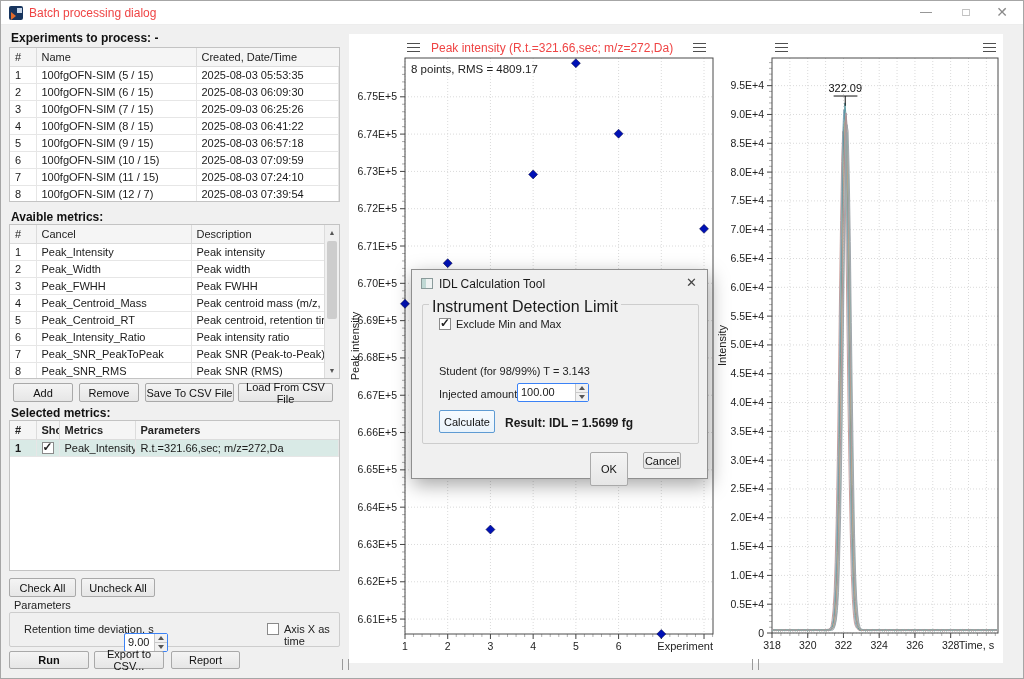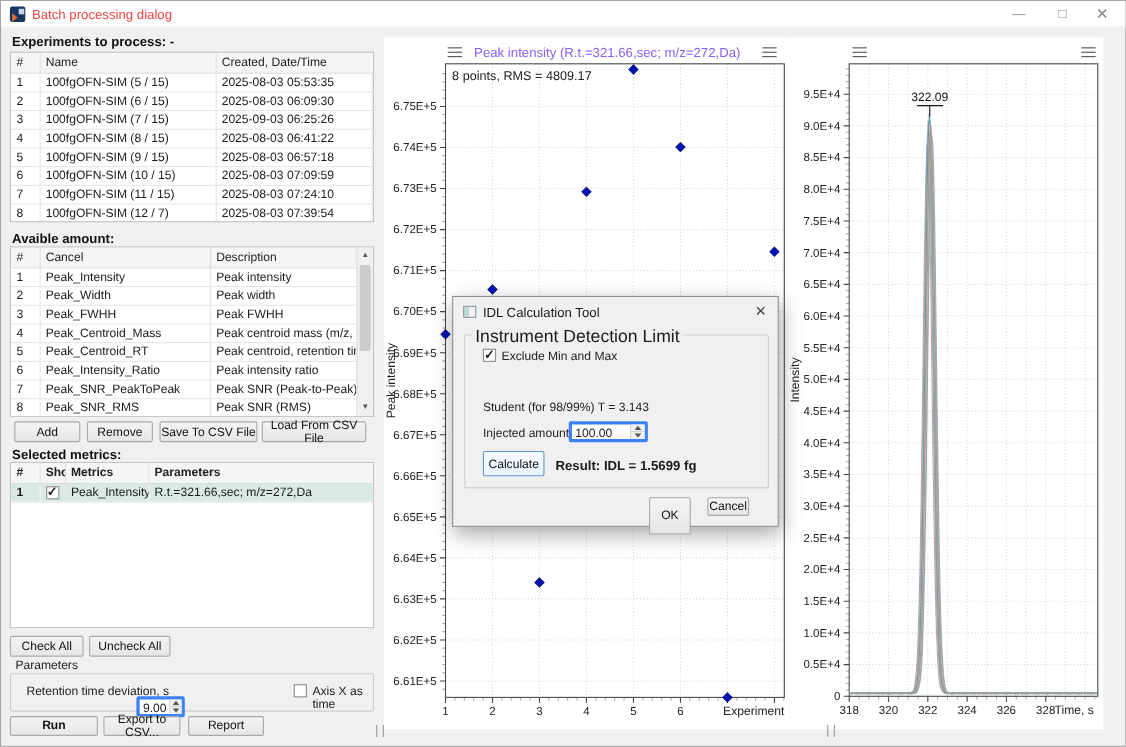--- a/index.html
+++ b/index.html
@@ -22,32 +22,32 @@
   .grid th:last-child{border-right:none}
   .grid td{border:1px solid #e6e6e6;padding:0 5px;height:17px;white-space:nowrap;overflow:hidden}
   .grid td:first-child{border-left:none}
   .grid tr td{background:#fff}
   .grid.boldhead th{font-weight:bold}
   tr.selected td{background:#d9eae6 !important}
   .btn{position:absolute;background:linear-gradient(#f4f4f4,#e6e6e6);border:1px solid #a9a9a9;border-radius:2px;font-size:11px;text-align:center;color:#111;cursor:default;display:flex;align-items:center;justify-content:center;font-family:"Liberation Sans",sans-serif}
   .btn.focus{border-color:#5e9bd3;background:linear-gradient(#f6fbff,#e9f3fb)}
   .cb{display:inline-block;width:12px;height:12px;border:1px solid #8a8a8a;background:#fff;position:relative;vertical-align:middle}
   .cb.checked:after{content:"\2713";position:absolute;left:0;top:-3px;font-size:12px;font-weight:bold;color:#222}
-  .spin{position:absolute;background:#fff;border:3px solid #3b82f6;border-radius:2px;display:flex}
+  .spin{position:absolute;background:#fff;border:1px solid #3b82f6;border-radius:2px;display:flex}
   .spin .val{flex:1;padding:1px 3px;font-size:11px;line-height:14px}
   .spin .arrows{width:13px;border-left:1px solid #c9c9c9;display:flex;flex-direction:column}
   .spin .arrows div{flex:1;background:#f1f1f1;position:relative}
   .spin .arrows div:first-child{border-bottom:1px solid #c9c9c9}
   .tri-up:after,.tri-dn:after{content:"";position:absolute;left:50%;top:50%;margin-left:-3px;border-left:3px solid transparent;border-right:3px solid transparent}
   .tri-up:after{margin-top:-2px;border-bottom:4px solid #555}
   .tri-dn:after{margin-top:-2px;border-top:4px solid #555}
   .hamb{position:absolute;width:13px;height:9px;border-top:1px solid #4f4f4f;border-bottom:1px solid #4f4f4f}
   .hamb:after{content:"";position:absolute;left:0;right:0;top:3px;height:1px;background:#4f4f4f}
   .chart-card{position:absolute;background:#fff}
-  .chart-title{position:absolute;font-size:12px;color:#8b5cf6;white-space:nowrap}
+  .chart-title{position:absolute;font-size:12px;color:#ef4444;white-space:nowrap}
   .scrollbar{position:absolute;width:15px;background:#f0f0f0;border-left:1px solid #dcdcdc}
   .scrollbar .sb-btn{position:absolute;left:0;right:0;height:15px;background:#f0f0f0;color:#555;font-size:7px;text-align:center;line-height:15px}
   .scrollbar .thumb{position:absolute;left:2px;right:2px;background:#cdcdcd;border-radius:2px}
   .groupbox{position:absolute;border:1px solid #cdcdcd;border-radius:2px}
   .dlg{position:absolute;background:#f0f0f0;border:1px solid #8f8f8f;box-shadow:2px 6px 18px rgba(0,0,0,.35);z-index:50}
   .dlg-icon{position:absolute;left:9px;top:8px;width:12px;height:11px;border:1px solid #8a9a9a;background:linear-gradient(90deg,#bfd8d4 0 40%,#eef2f2 40%)}
   .dlg-close{position:absolute;right:10px;top:5px;font-size:13px;color:#444}
   .splitter{position:absolute;width:7px;height:11px;border-left:1px solid #9a9a9a;border-right:1px solid #9a9a9a}
   svg text{font-family:"Liberation Sans",sans-serif}
 </style>
@@ -118,21 +118,21 @@
           </tr>
           <tr>
             <td>8</td>
             <td>100fgOFN-SIM (12 / 7)</td>
             <td>2025-08-03 07:39:54</td>
           </tr>
         </tbody>
     </table>
   </div>
 
-  <div class="abs section-label" style="left:10px;top:209px">Avaible amount:</div>
+  <div class="abs section-label" style="left:10px;top:209px">Avaible metrics:</div>
 
   <div class="tbl-wrap" style="left:8px;top:223px;width:331px;height:155px">
     <table class="grid">
       <colgroup>
           <col style="width:26px">
           <col style="width:155px">
           <col>
         </colgroup>
       <thead>
           <tr id="met-head">

